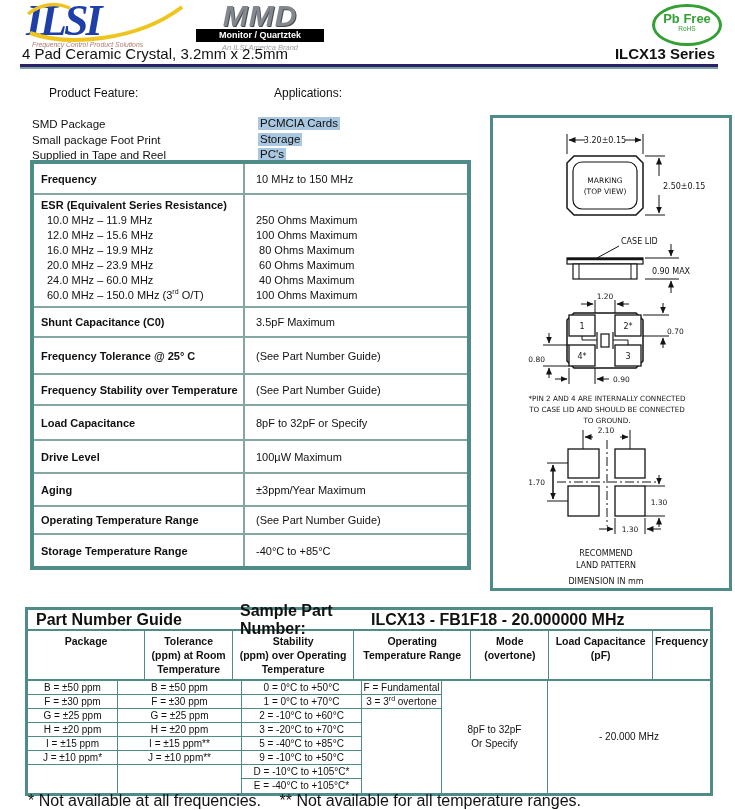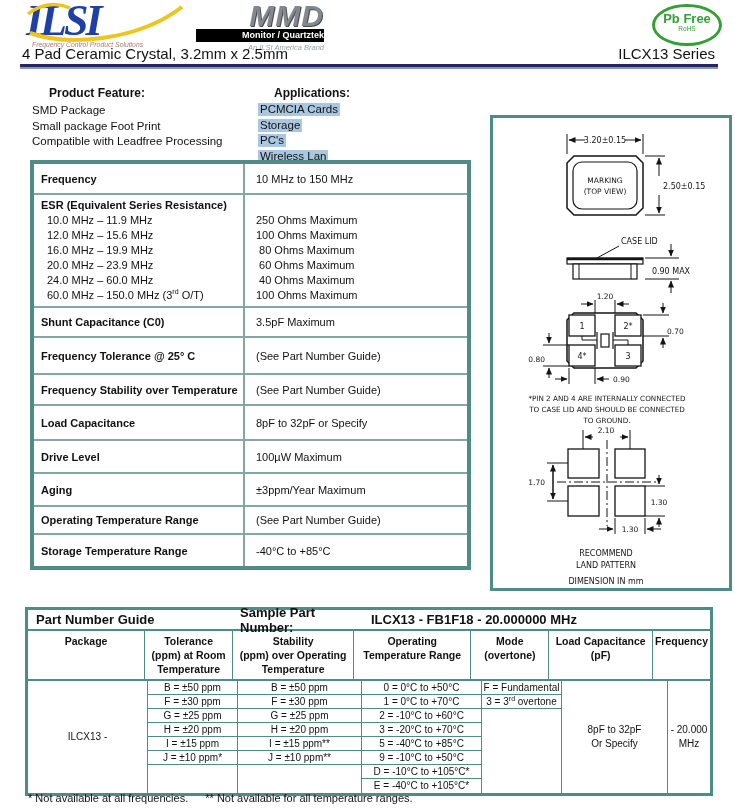--- a/index.html
+++ b/index.html
@@ -7,37 +7,37 @@
     width:735px; height:810px; position:relative; background:#ffffff;
     font-family:"Liberation Sans", sans-serif; color:#111;
     -webkit-font-smoothing:antialiased; overflow:hidden;
   }
   
   .ilsi { position:absolute; left:26px; top:0; width:170px; height:46px; }
   .ilsi-text { font-family:"Liberation Serif", serif; font-style:italic; font-weight:bold;
     font-size:44px; line-height:42px; color:#1e3fa8; letter-spacing:-3px; }
   .ilsi-swoosh { position:absolute; left:0; top:0; pointer-events:none; }
   .ilsi-tag { position:absolute; left:32px; top:41px; font-size:6.8px; font-style:italic; color:#b07a72; white-space:nowrap; }
-  .mmd { position:absolute; left:196px; top:2px; width:128px; text-align:right; }
+  .mmd { position:absolute; left:196px; top:2px; width:128px; text-align:center; }
   .mmd-text { font-weight:bold; font-style:italic; font-size:30px; line-height:27px;
     color:#83888e; text-shadow:1px 1px 0 #4a4e52; letter-spacing:1px; }
   .mmd-bar { background:#000; color:#fff; font-weight:bold; font-size:9px; line-height:13px; }
   .mmd-brand { font-style:italic; font-size:7.5px; color:#9aa0a6; margin-top:1px; }
   .pb { position:absolute; left:652px; top:4px; width:64px; height:36px;
     border:3px solid #33a033; border-radius:50%; text-align:center; background:#fff; }
   .pb-main { color:#33a033; font-weight:bold; font-size:13px; margin-top:5px; line-height:13px; }
   .pb-sub { color:#33a033; font-size:6.5px; line-height:8px; }
   .doc-title { position:absolute; left:22px; top:45px; font-size:15px; }
-  .doc-series { position:absolute; right:20px; top:45px; font-size:15px; }
+  .doc-series { position:absolute; right:20px; top:45px; font-size:15px;font-weight:bold; }
   .rule1 { position:absolute; left:20px; right:17px; top:64px; height:3px; background:#2b2166; }
   .rule2 { position:absolute; left:20px; right:17px; top:67px; height:2px; background:#7fa0a0; }
   
   .feat { position:absolute; left:30px; top:86px; font-size:11.5px; }
   .apps { position:absolute; left:255px; top:86px; font-size:11.5px;text-align:center; }
-  .blk-head { font-weight:bold; font-size:12px; margin-bottom:3px;padding-left:19px; }
+  .blk-head { font-weight:normal; font-size:12px; margin-bottom:17px;padding-left:19px; }
   .feat-item { line-height:15.5px; margin-left:2px; }
   .app-item { display:table; background:#a9c7e0; padding:0 2px; margin:0 0 2.5px 3px; line-height:13px; }
   
   table.spec { position:absolute; left:30px; top:160px; width:441px;
     border-collapse:collapse; border:4px solid #4f8b87; background:#fff; table-layout:fixed; }
   table.spec td { border:2px solid #84a7a4; font-size:11px; vertical-align:middle; }
   td.lbl { width:199px; font-weight:bold; padding:3px 3px 3px 7px; }
   td.val { padding:3px 3px 3px 11px; }
   tr.esr td { vertical-align:top; padding-top:3px; }
   .esr-h { font-weight:bold; line-height:15px; }
@@ -45,38 +45,38 @@
   .esr-sp { height:15px; }
   .esr-v { line-height:15px; white-space:pre; }
   sup.sm { font-size:7px; vertical-align:super; line-height:0; }
   
   .diag { position:absolute; left:490px; top:115px; width:236px; height:470px;
     border:3px solid #4f8b87; background:#fff; }
   .diag svg text { font-family:"DejaVu Sans", sans-serif; fill:#141414; }
   
   .png { position:absolute; left:25px; top:607px; width:682px; border:3px solid #4f8b87; background:#fff; }
   .png-title { display:flex; align-items:center; height:19px; border-bottom:2px solid #4f8b87;
-    font-weight:bold; font-size:13px; }
+    font-weight:bold; font-size:16px; }
   .pt-name { margin-left:8px; width:204px; }
   .pt-sample-label { width:131px; }
   .pt-sample-value { }
   .png-header { display:flex; border-bottom:2px solid #4f8b87; }
   .ph { box-sizing:border-box; border-right:1px solid #4f8b87; padding:3px 2px;
     font-weight:bold; font-size:10.5px; line-height:14px; text-align:center;
     display:flex; flex-direction:column; align-items:center; }
   .png-body { display:flex; height:112px; }
   .pc { box-sizing:border-box; border-right:1px solid #4f8b87; height:112px; overflow:hidden; }
   .ph:last-child, .pc:last-child { border-right:none; }
   .w0 { width:120px; } .w1 { width:90px; } .w2 { width:124px; } .w3 { width:120px; }
   .w4 { width:80px; }  .w5 { width:106px; } .w6 { flex:1; }
   .opt { box-sizing:border-box; height:14px; line-height:13px; border-bottom:1px solid #4f8b87;
     text-align:center; font-size:10px; }
   .cell-center { display:flex; height:112px; align-items:center; justify-content:center;
     font-size:10px; text-align:center; flex-direction:column; line-height:14px; }
-  .footnote { position:absolute; left:28px; top:792px; font-size:11px; }
+  .footnote { position:absolute; left:28px; top:792px; font-size:16px; }
   .footnote span { margin-right:14px; }
 </style>
 </head>
 <body>
 
 <div class="ilsi">
   <span class="ilsi-text">ILSI</span>
   <svg class="ilsi-swoosh" width="170" height="46">
     <path d="M4,33 C40,46 110,42 156,7" stroke="#edc51c" stroke-width="4" fill="none"></path>
     <path d="M2,14 C14,4 30,2 44,8" stroke="#edc51c" stroke-width="3.5" fill="none"></path>
@@ -97,20 +97,21 @@
 
 <div class="doc-title">4 Pad Ceramic Crystal, 3.2mm x 2.5mm</div>
 <div class="doc-series">ILCX13 Series</div>
 <div class="rule1"></div>
 <div class="rule2"></div>
 
 <div class="feat">
   <div class="blk-head">Product Feature:</div>
   <div class="feat-item">SMD Package</div>
   <div class="feat-item">Small package Foot Print</div>
+  <div class="feat-item">Supplied in Tape and Reel</div>
   <div class="feat-item">Compatible with Leadfree Processing</div>
 </div>
 <div class="apps">
   <div class="blk-head">Applications:</div>
   <div class="app-item">PCMCIA Cards</div>
   <div class="app-item">Storage</div>
   <div class="app-item">PC's</div>
   <div class="app-item">Wireless Lan</div>
 </div>
 
@@ -315,23 +316,20 @@
     </div>
     <div class="ph w5">
       <div>Load Capacitance</div>
       <div>(pF)</div>
     </div>
     <div class="ph w6">
       <div>Frequency</div>
     </div>
   </div>
   <div class="png-body">
-    <div class="pc w0">
-      <div class="cell-center">ILCX13 -</div>
-    </div>
     <div class="pc w1">
       <div class="opt">B = ±50 ppm</div>
       <div class="opt">F = ±30 ppm</div>
       <div class="opt">G = ±25 ppm</div>
       <div class="opt">H = ±20 ppm</div>
       <div class="opt">I = ±15 ppm</div>
       <div class="opt">J = ±10 ppm*</div>
     </div>
     <div class="pc w2">
       <div class="opt">B = ±50 ppm</div>

